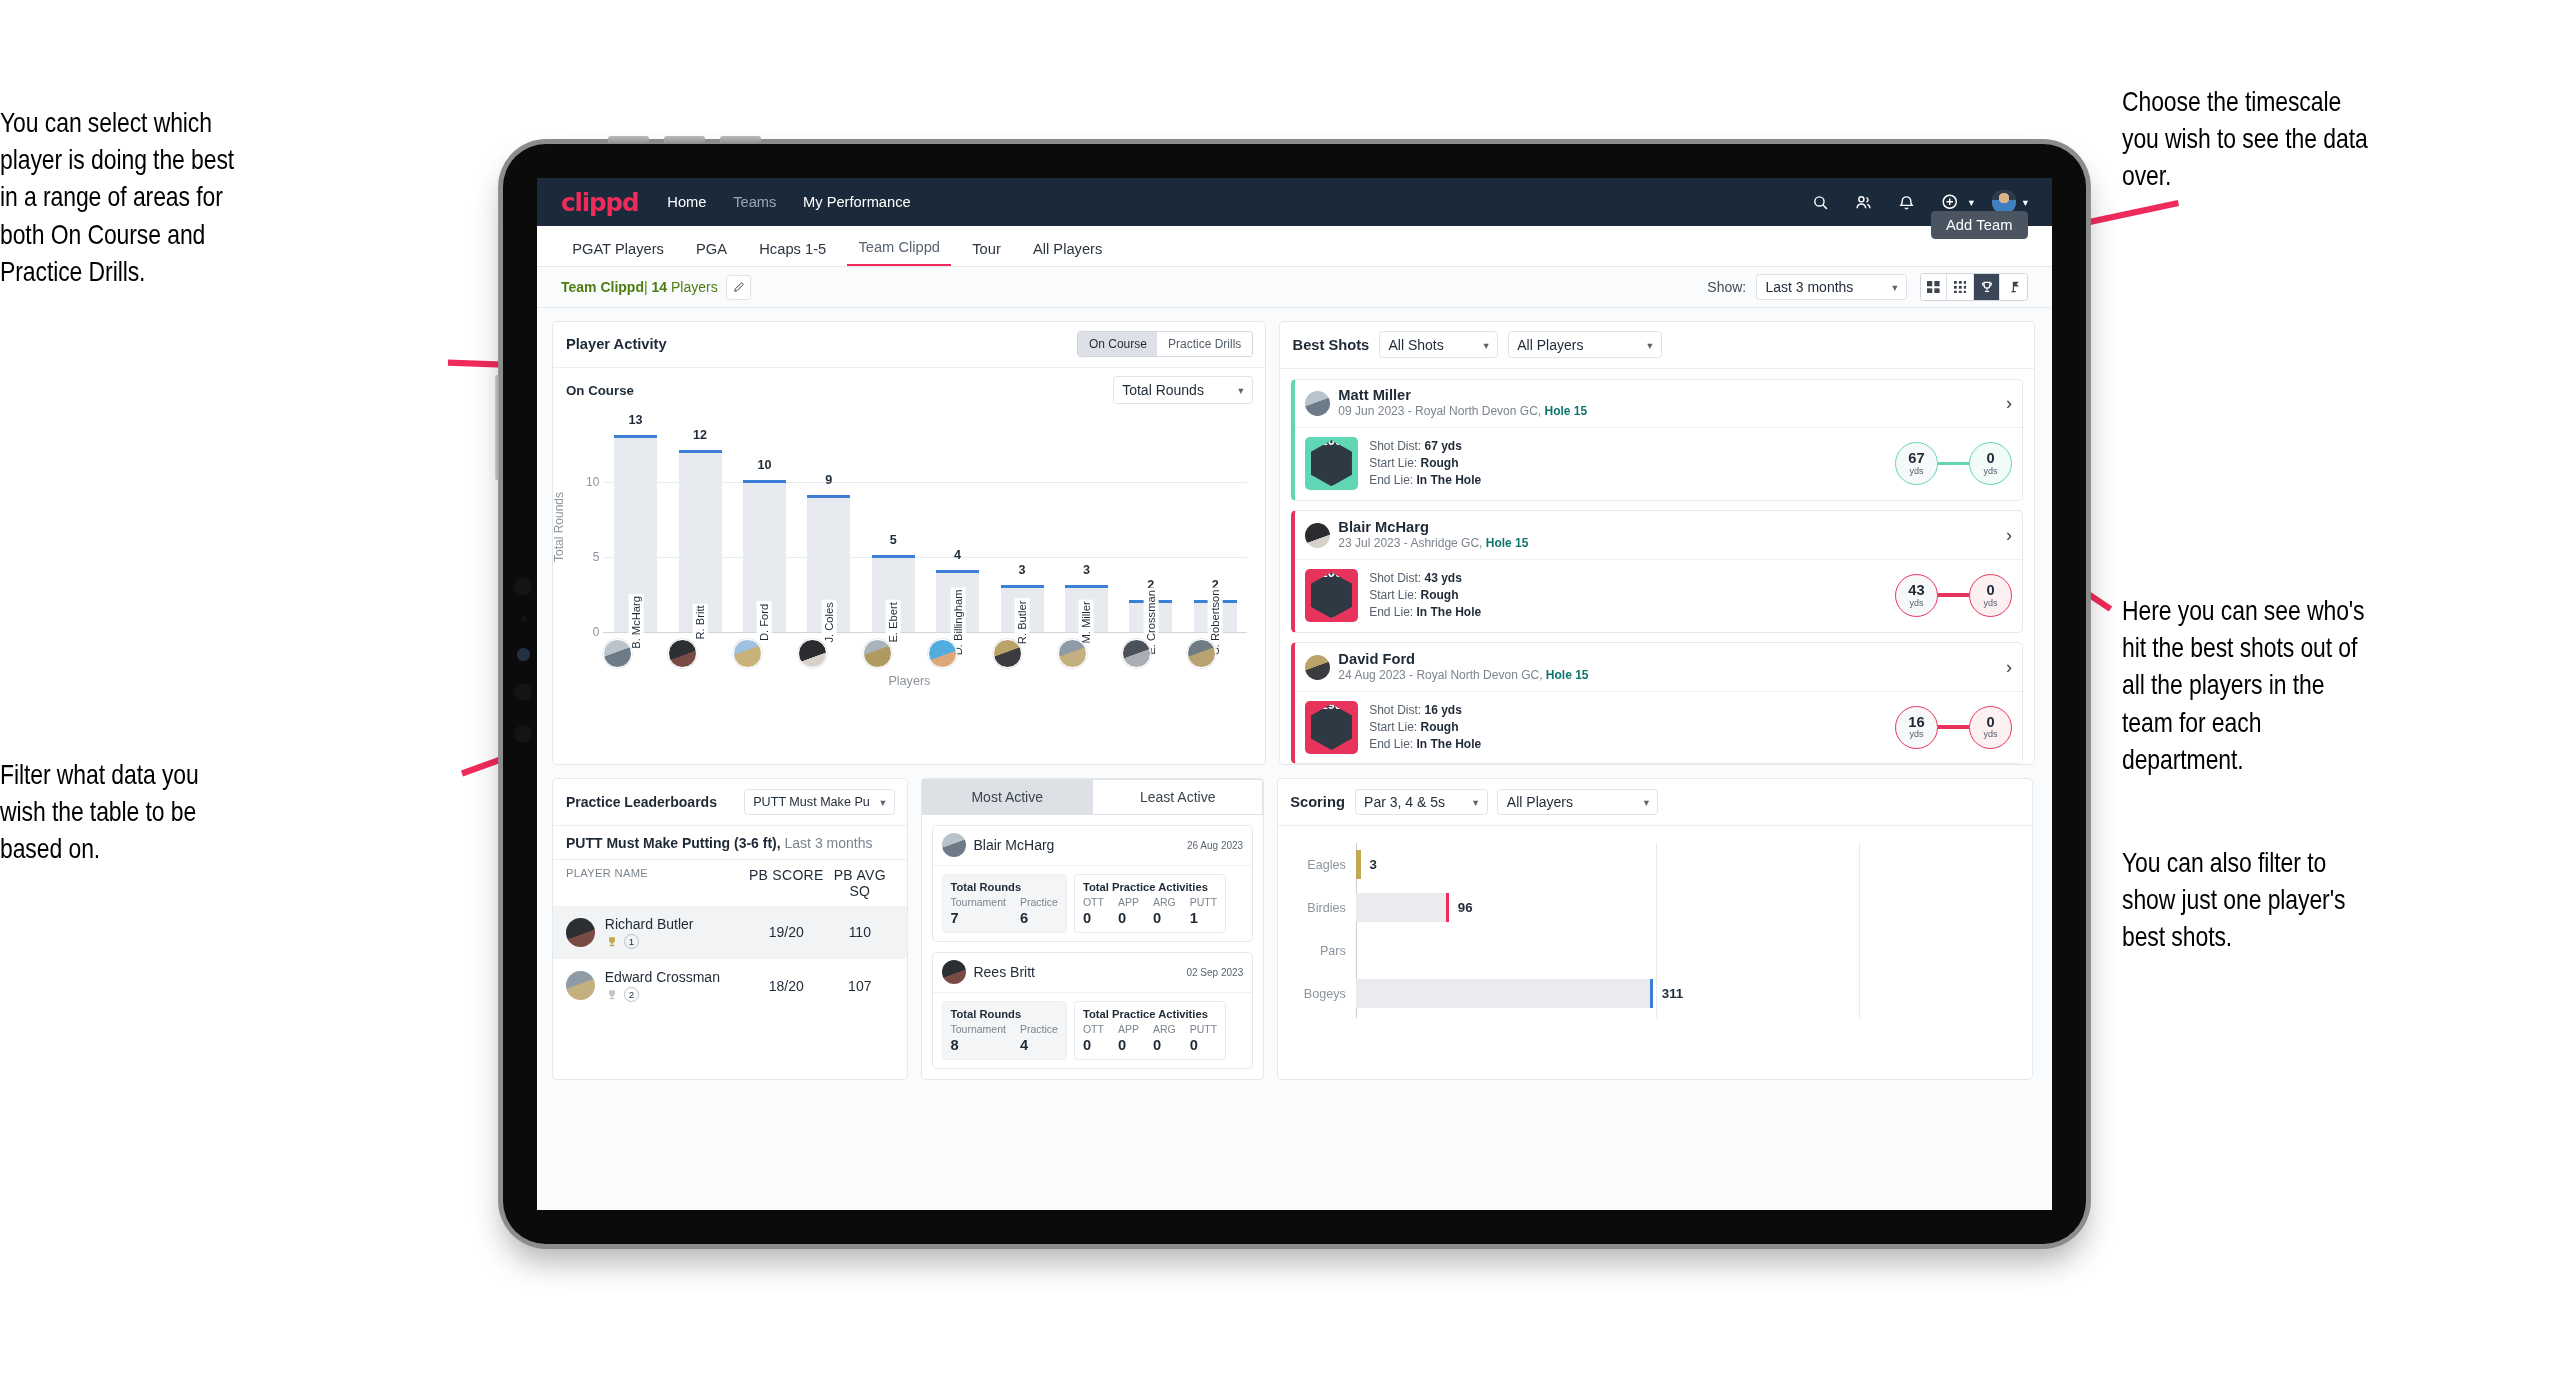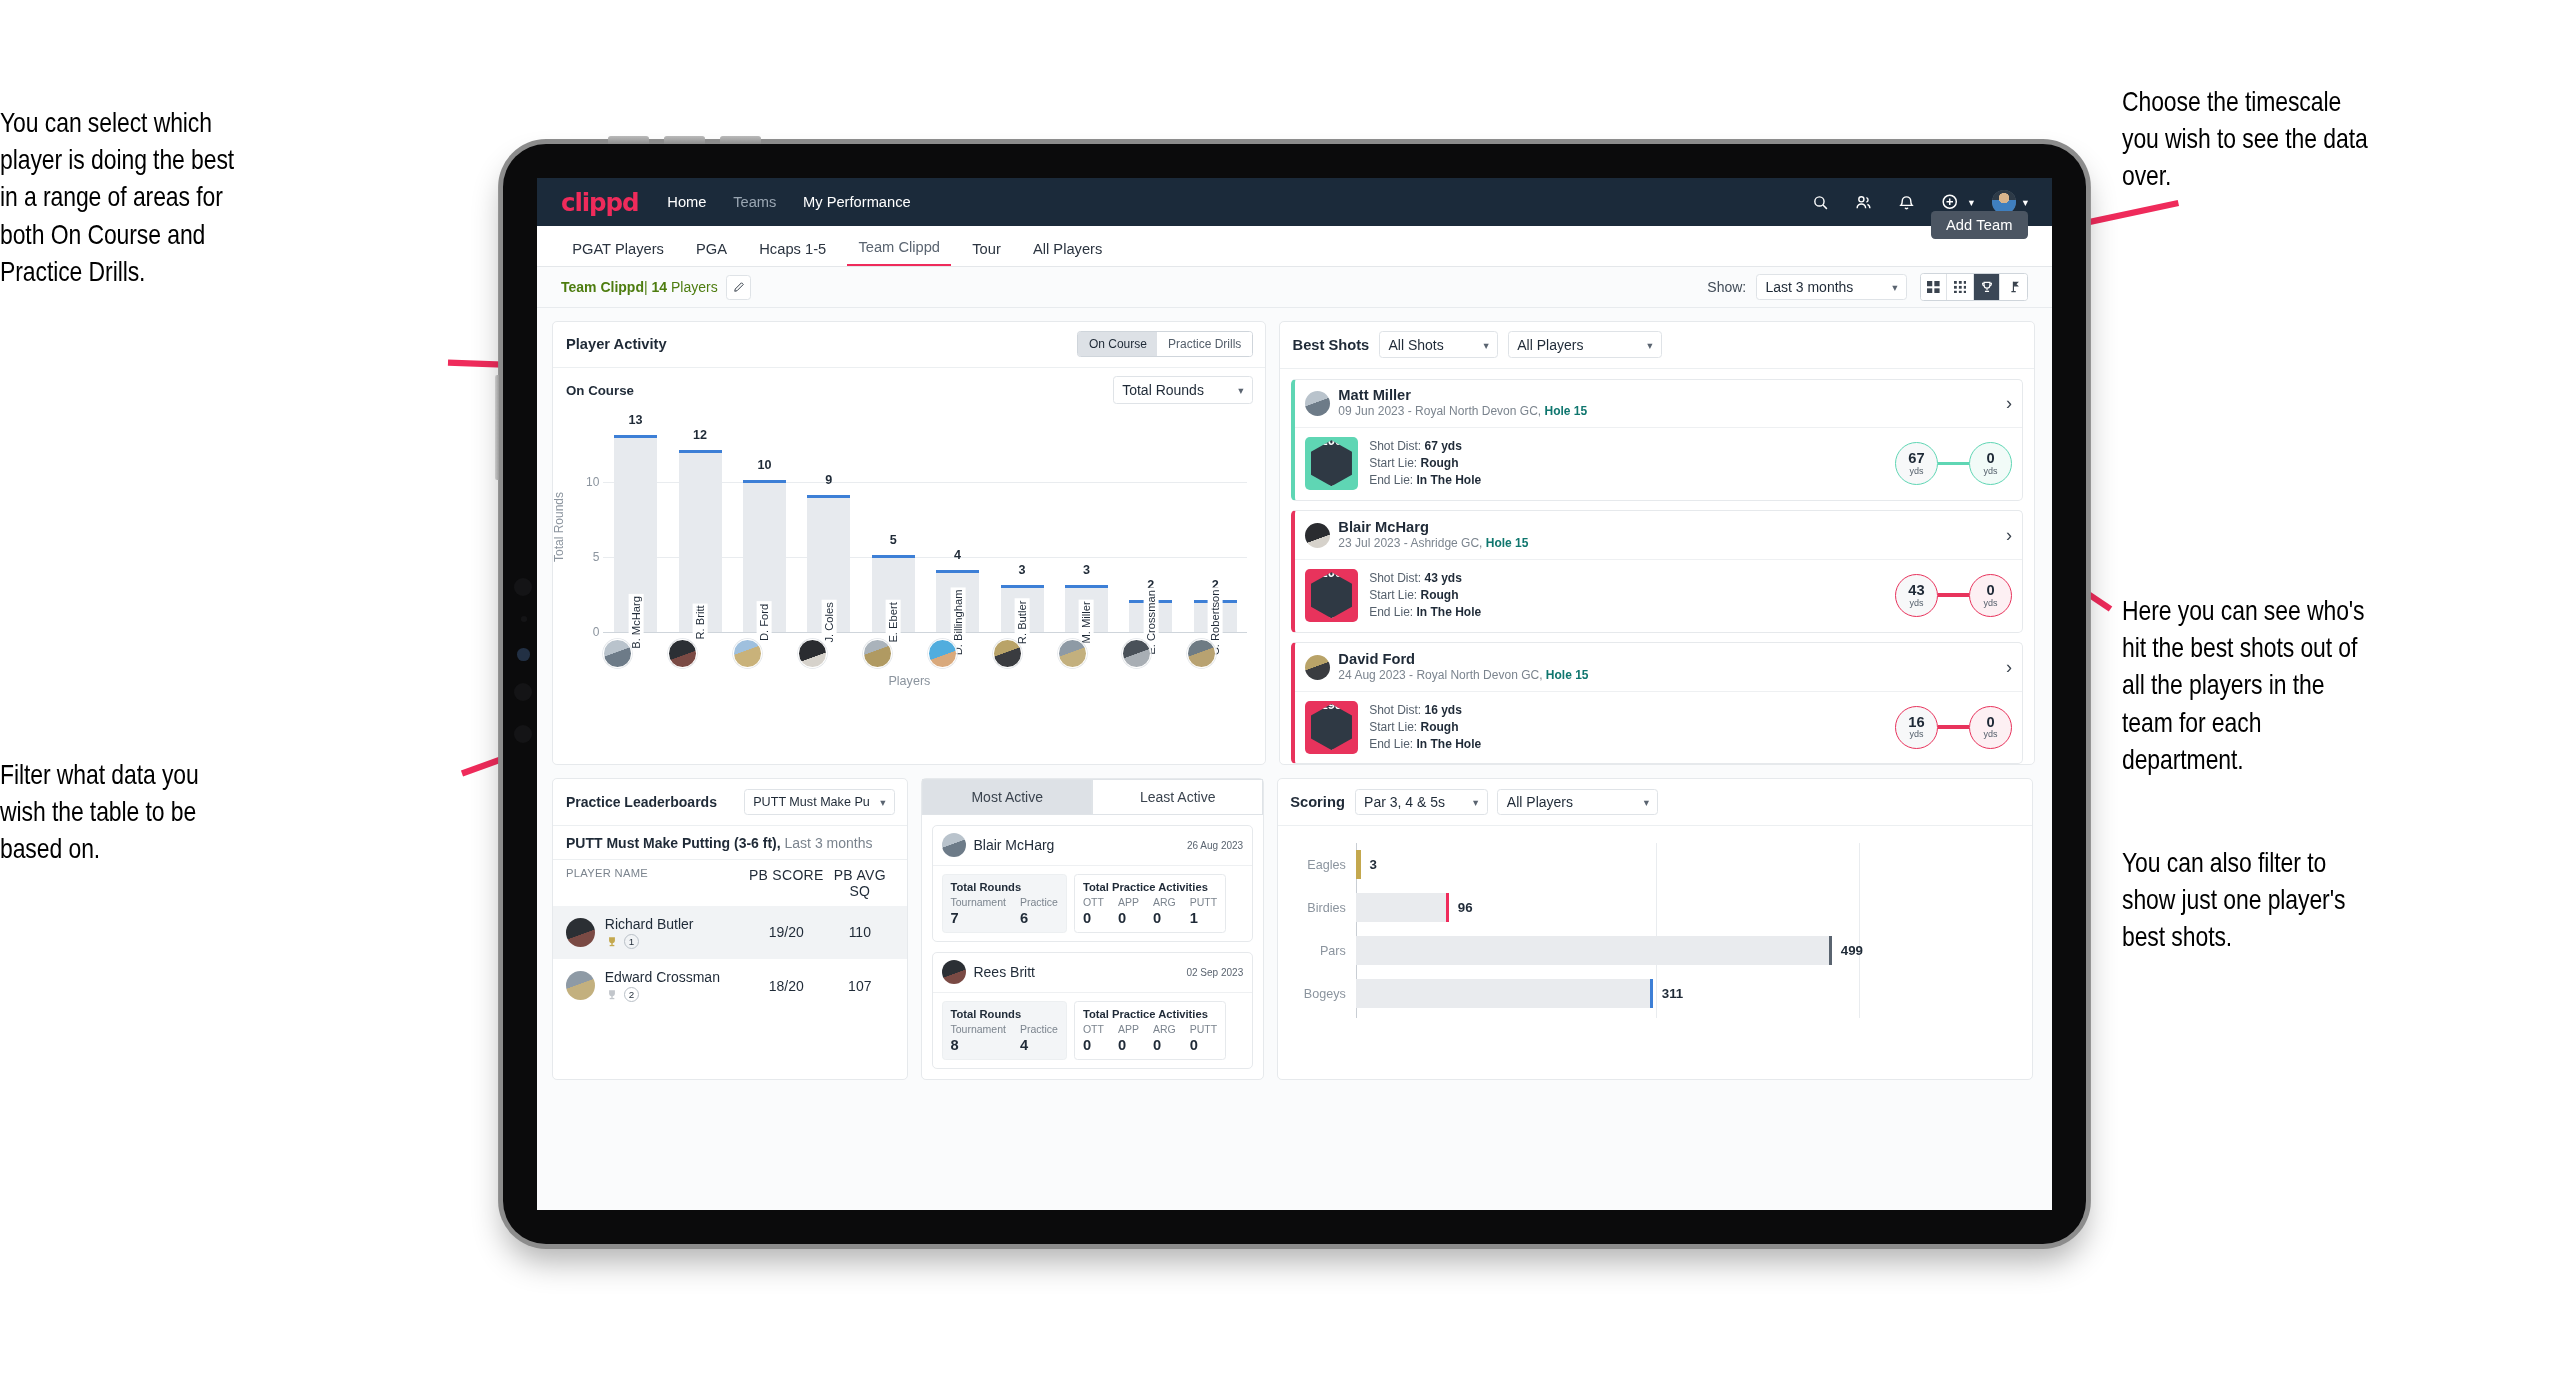--- a/index.html
+++ b/index.html
@@ -734,26 +734,20 @@
                   <div class="sclabel">Birdies</div>
                   <div class="scbarwrap">
                     <div class="scbar" style="width:91px;">
                       <div class="tip" style="background:#ef2b5b"></div>
                     </div>
                     <div class="scval">96</div>
                   </div>
                 </div>
                 <div class="scrow">
                   <div class="sclabel">Pars</div>
-                  <div class="scbarwrap">
-                    <div class="scbar" style="width:474px;">
-                      <div class="tip" style="background:#5a6470"></div>
-                    </div>
-                    <div class="scval">499</div>
-                  </div>
                 </div>
                 <div class="scrow">
                   <div class="sclabel">Bogeys</div>
                   <div class="scbarwrap">
                     <div class="scbar" style="width:295px;">
                       <div class="tip" style="background:#3d7fd6"></div>
                     </div>
                     <div class="scval">311</div>
                   </div>
                 </div>

